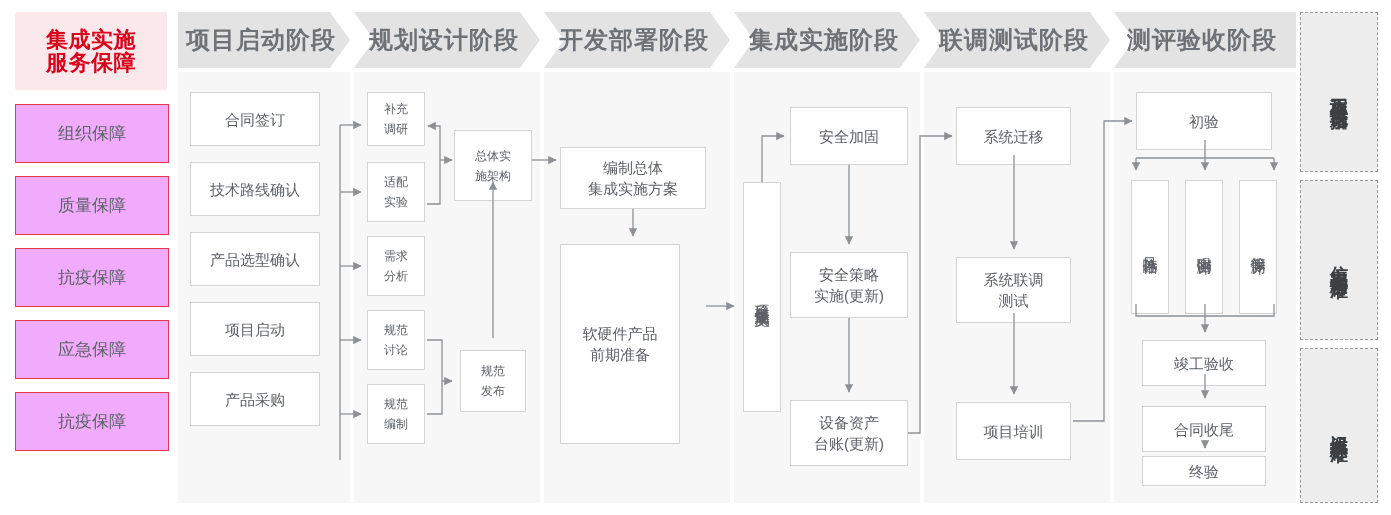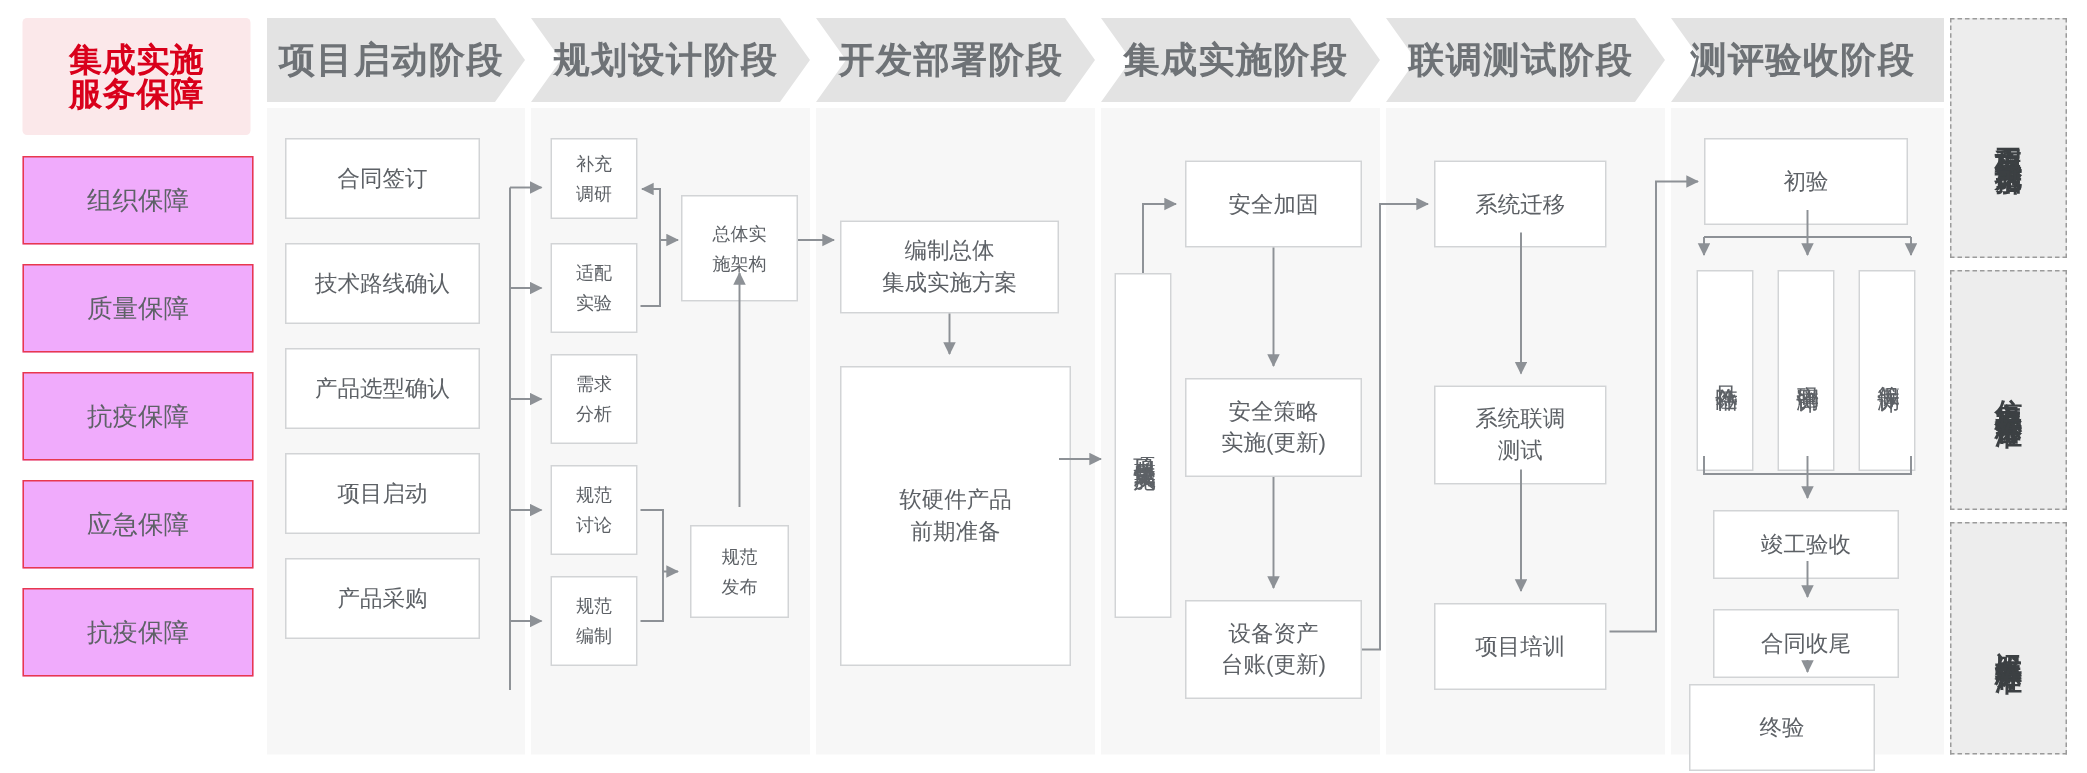--- a/index.html
+++ b/index.html
@@ -164,21 +164,21 @@
     <div class="col-bg"></div>
     <div class="col-head">
       <svg class="chev" viewBox="0 0 186 56" preserveAspectRatio="none">
         <polygon points="0,0 166,0 186,28 166,56 0,56 20,28" fill="#e3e3e3"></polygon>
       </svg>
       <div class="col-head-label">开发部署阶段</div>
     </div>
     <div class="node" style="left:16px;top:135px;width:146px;height:62px">
         <span><span>编制总体</span><br><span>集成实施方案</span></span>
       </div>
-    <div class="node" style="left:16px;top:232px;width:154px;height:200px">
+    <div class="node" style="left:16px;top:232px;width:120px;height:200px">
         <span><span>软硬件产品</span><br><span>前期准备</span></span>
       </div>
   </div>
 
   <div class="col" style="left:734px;width:186px">
     <div class="col-bg"></div>
     <div class="col-head">
       <svg class="chev" viewBox="0 0 186 56" preserveAspectRatio="none">
         <polygon points="0,0 166,0 186,28 166,56 0,56 20,28" fill="#e3e3e3"></polygon>
       </svg>
@@ -236,21 +236,21 @@
       </div>
     <div class="node vert" style="left:125px;top:168px;width:38px;height:134px">
         <span>等保测评</span>
       </div>
     <div class="node" style="left:28px;top:328px;width:124px;height:46px">
         <span>竣工验收</span>
       </div>
     <div class="node" style="left:28px;top:394px;width:124px;height:46px">
         <span>合同收尾</span>
       </div>
-    <div class="node" style="left:12px;top:444px;width:124px;height:58px">
+    <div class="node" style="left:28px;top:444px;width:124px;height:30px">
         <span>终验</span>
       </div>
   </div>
 
   <div id="right-sidebar">
     <div class="rs-item" style="top:0px;height:160px">
         <span>工程项目实施指引</span>
       </div>
     <div class="rs-item" style="top:168px;height:160px">
         <span>信息安全保密标准</span>

